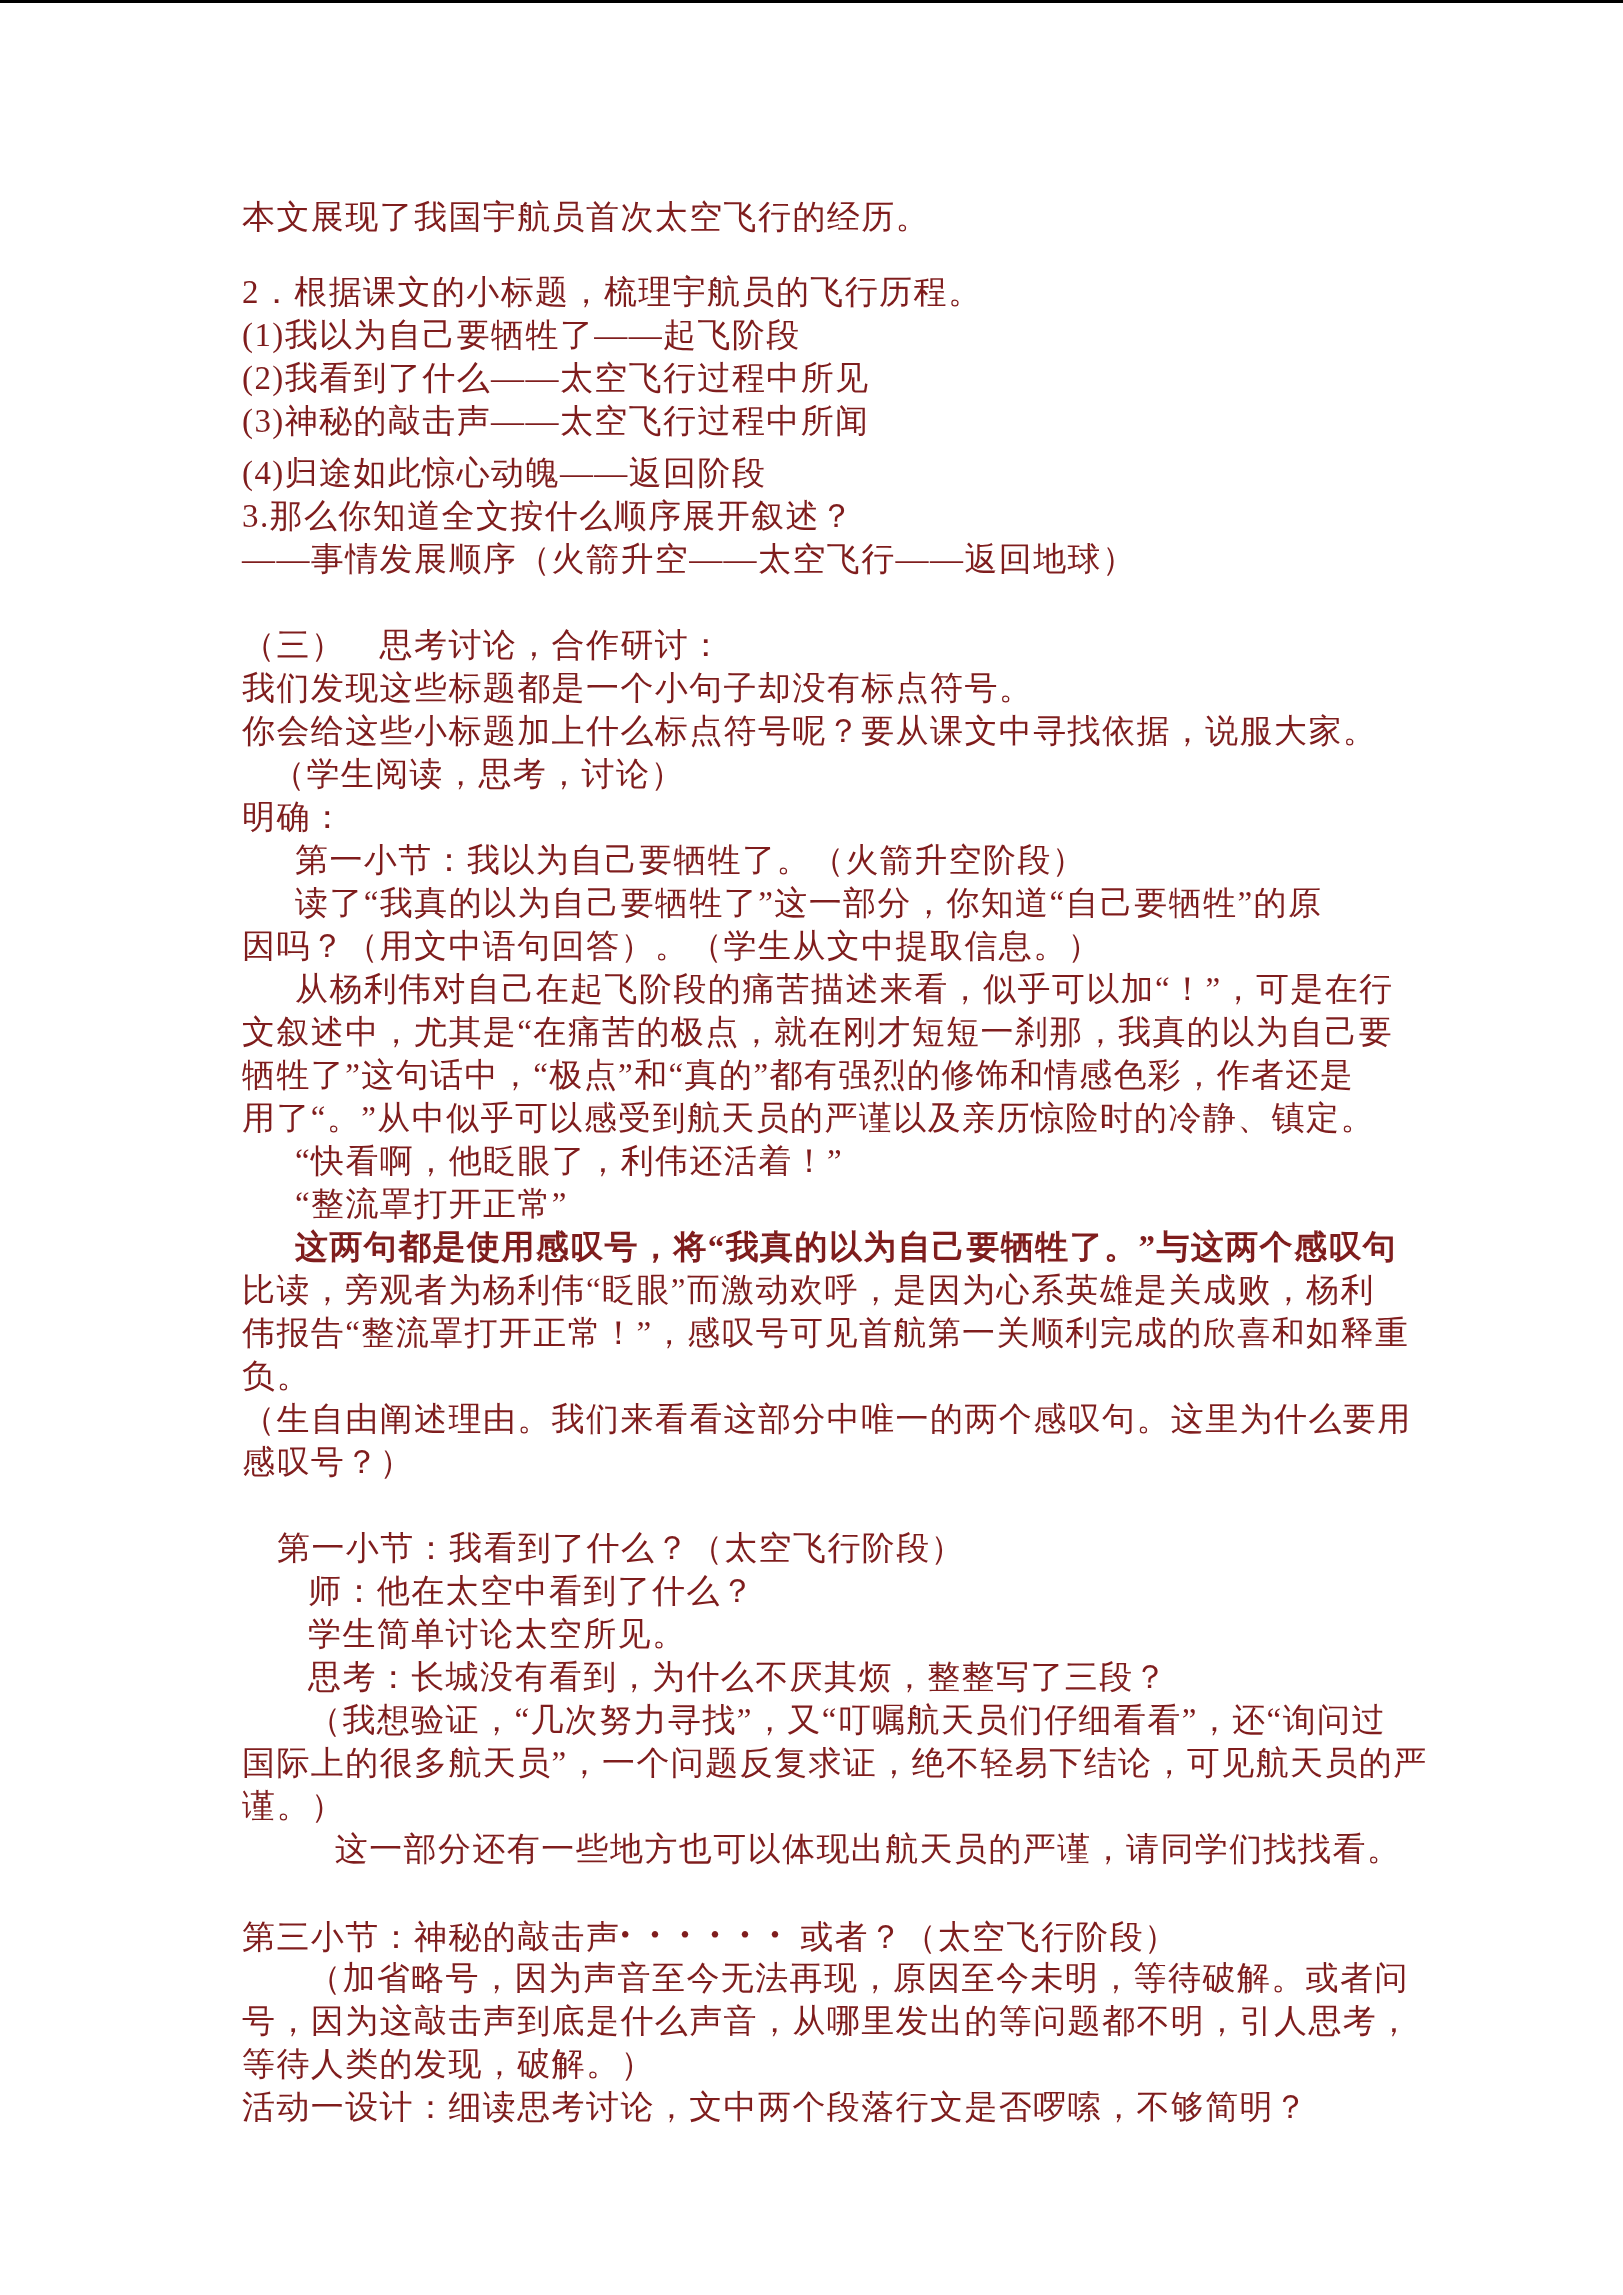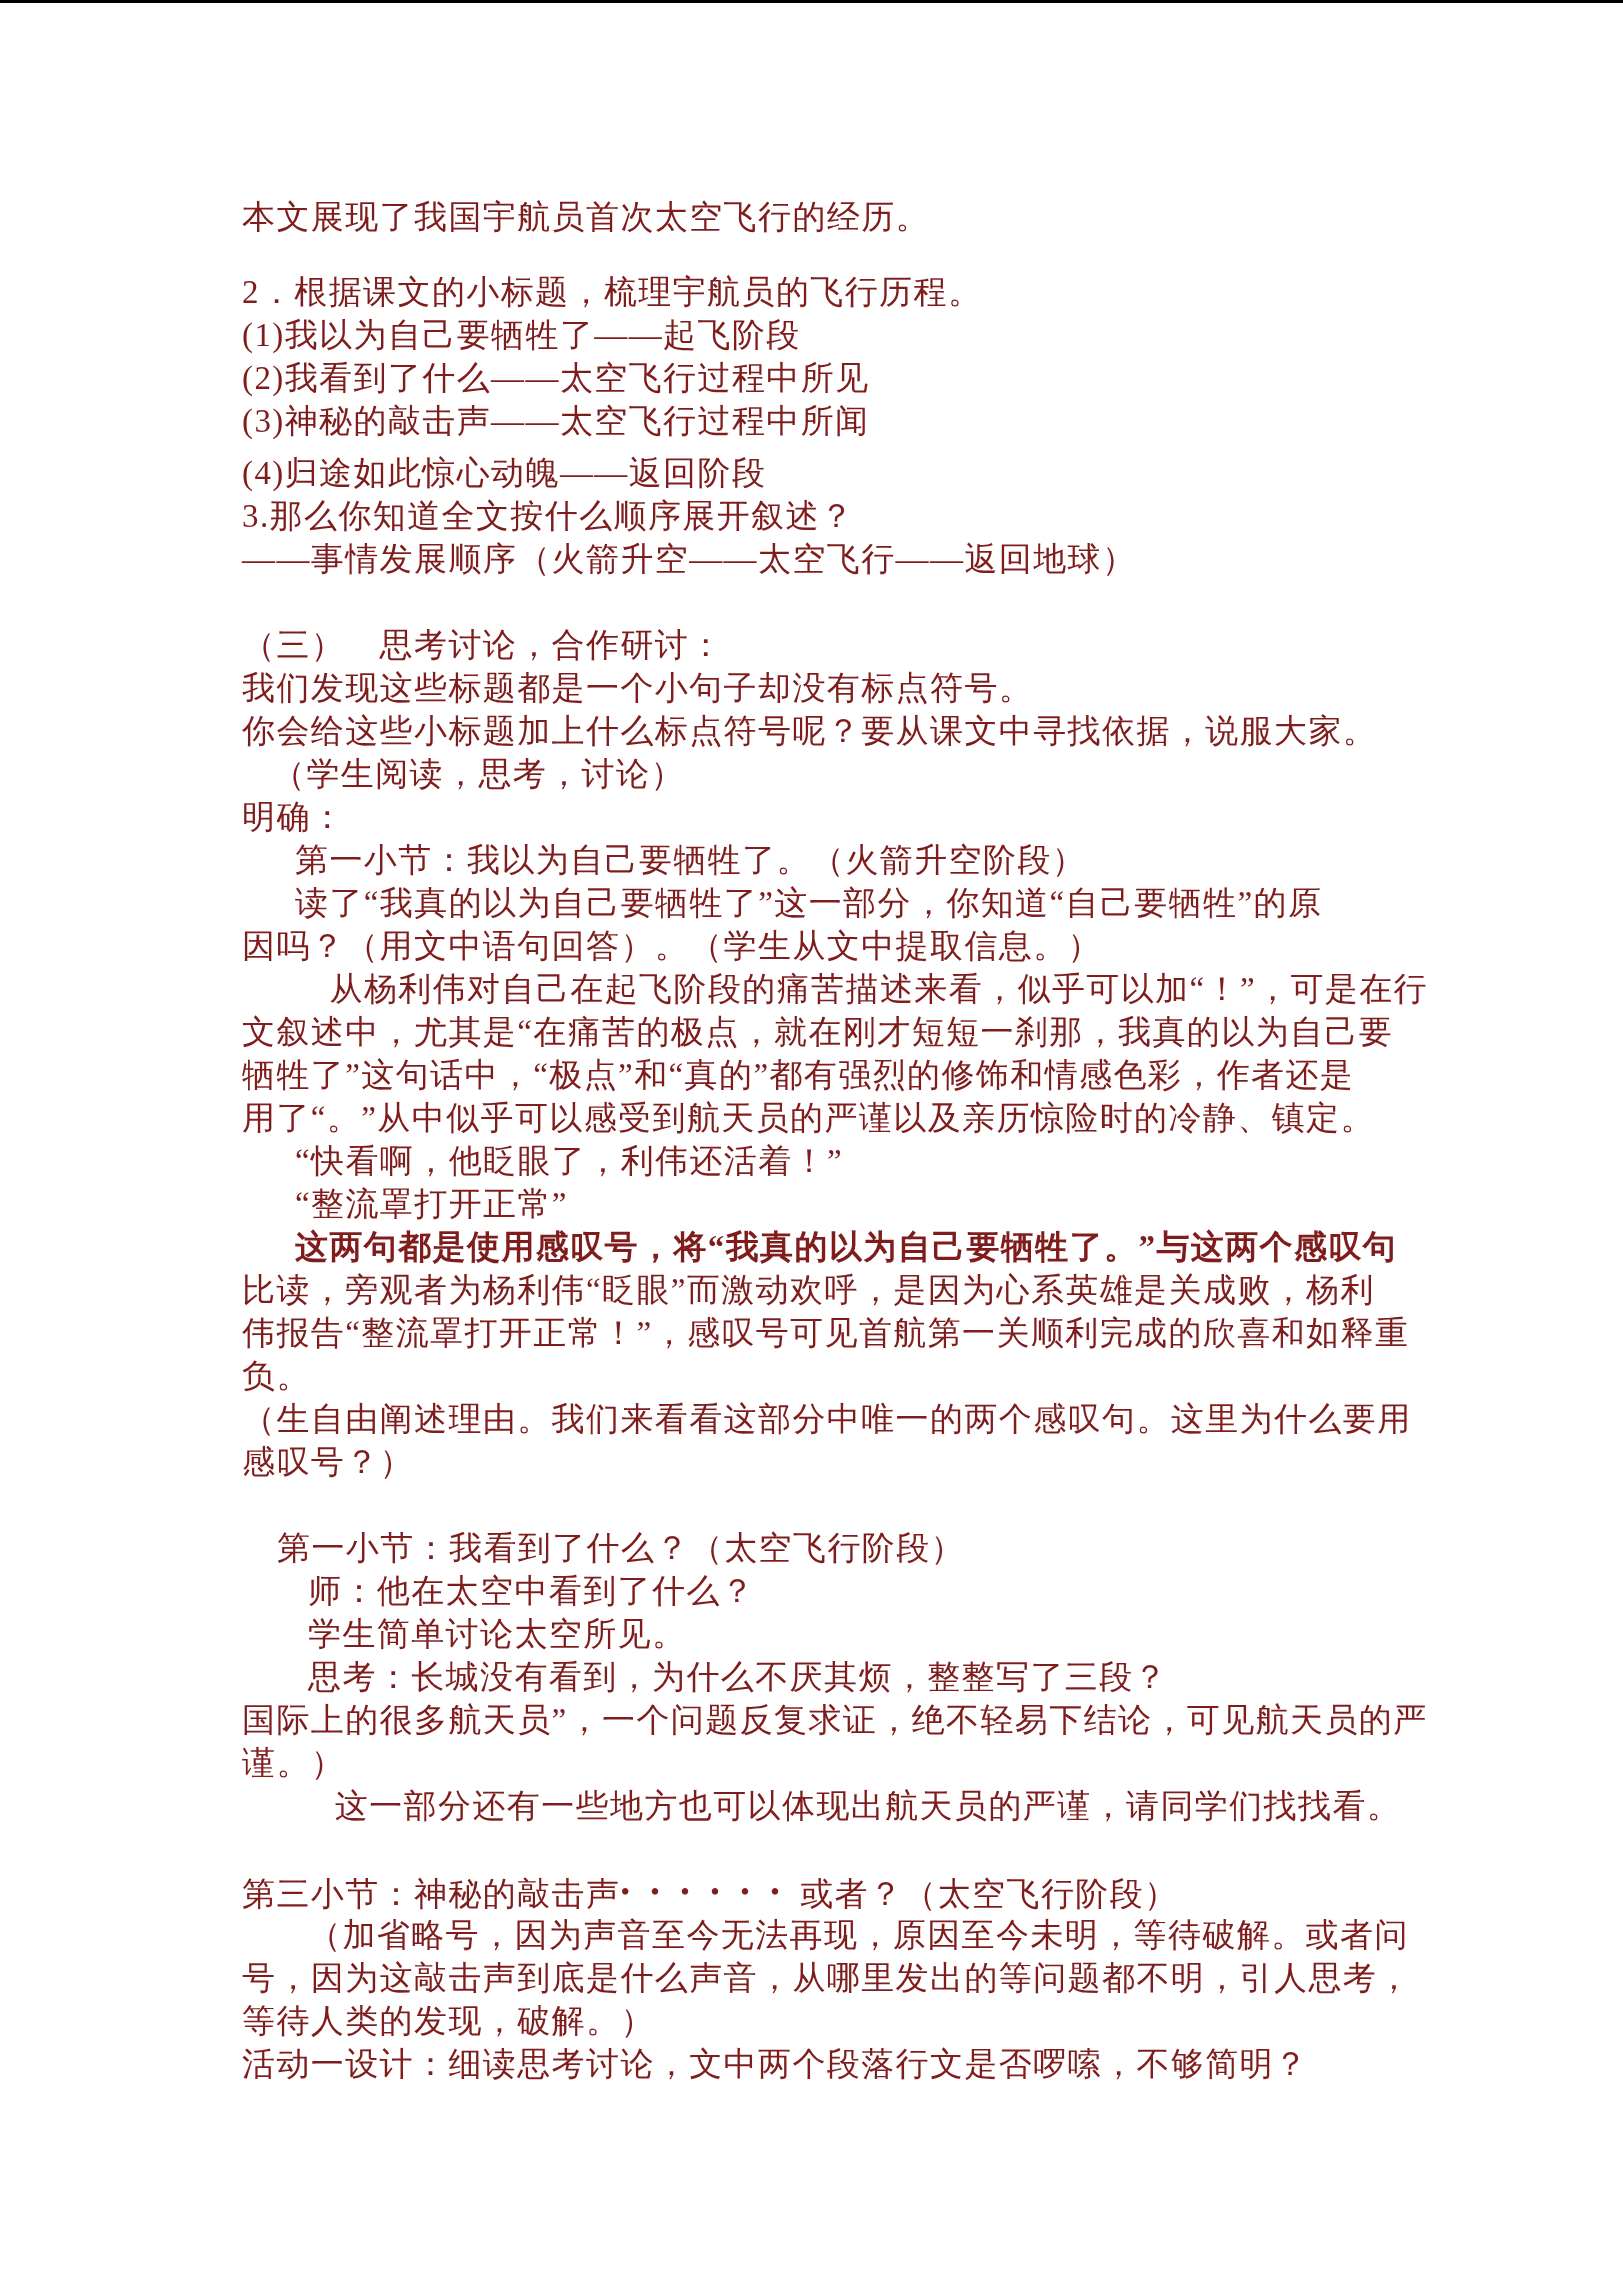--- a/index.html
+++ b/index.html
@@ -59,37 +59,38 @@
       <div class="ln" style="padding-left: 0px;">——事情发展顺序（火箭升空——太空飞行——返回地球）</div>
       <div class="ln" style="padding-left: 0px;">&nbsp;</div>
       <div class="ln" style="padding-left: 0px;">（三）　思考讨论，合作研讨：</div>
       <div class="ln" style="padding-left: 0px;">我们发现这些标题都是一个小句子却没有标点符号。</div>
       <div class="ln" style="padding-left: 0px;">你会给这些小标题加上什么标点符号呢？要从课文中寻找依据，说服大家。</div>
       <div class="ln" style="padding-left: 30px;">（学生阅读，思考，讨论）</div>
       <div class="ln" style="padding-left: 0px;">明确：</div>
       <div class="ln" style="padding-left: 53px;">第一小节：我以为自己要牺牲了。（火箭升空阶段）</div>
       <div class="ln" style="padding-left: 53px;">读了“我真的以为自己要牺牲了”这一部分，你知道“自己要牺牲”的原</div>
       <div class="ln" style="padding-left: 0px;">因吗？（用文中语句回答）。（学生从文中提取信息。）</div>
-      <div class="ln" style="padding-left: 53px; text-align: right;">从杨利伟对自己在起飞阶段的痛苦描述来看，似乎可以加“！”，可是在行</div>
+      <div class="ln" style="padding-left: 53px;">从杨利伟对自己在起飞阶段的痛苦描述来看，似乎可以加“！”，可是在行</div>
       <div class="ln" style="padding-left: 0px;">文叙述中，尤其是“在痛苦的极点，就在刚才短短一刹那，我真的以为自己要</div>
       <div class="ln" style="padding-left: 0px;">牺牲了”这句话中，“极点”和“真的”都有强烈的修饰和情感色彩，作者还是</div>
       <div class="ln" style="padding-left: 0px;">用了“。”从中似乎可以感受到航天员的严谨以及亲历惊险时的冷静、镇定。</div>
       <div class="ln" style="padding-left: 53px;">“快看啊，他眨眼了，利伟还活着！”</div>
       <div class="ln" style="padding-left: 53px;">“整流罩打开正常”</div>
       <div class="ln" style="padding-left: 53px; font-weight: bold;">这两句都是使用感叹号，将“我真的以为自己要牺牲了。”与这两个感叹句</div>
       <div class="ln" style="padding-left: 0px;">比读，旁观者为杨利伟“眨眼”而激动欢呼，是因为心系英雄是关成败，杨利</div>
       <div class="ln" style="padding-left: 0px;">伟报告“整流罩打开正常！”，感叹号可见首航第一关顺利完成的欣喜和如释重</div>
       <div class="ln" style="padding-left: 0px;">负。</div>
       <div class="ln" style="padding-left: 0px;">（生自由阐述理由。我们来看看这部分中唯一的两个感叹句。这里为什么要用</div>
       <div class="ln" style="padding-left: 0px;">感叹号？）</div>
       <div class="ln" style="padding-left: 0px;">&nbsp;</div>
       <div class="ln" style="padding-left: 35px;">第一小节：我看到了什么？（太空飞行阶段）</div>
       <div class="ln" style="padding-left: 66px;">师：他在太空中看到了什么？</div>
       <div class="ln" style="padding-left: 66px;">学生简单讨论太空所见。</div>
       <div class="ln" style="padding-left: 66px;">思考：长城没有看到，为什么不厌其烦，整整写了三段？</div>
+      <div class="ln" style="padding-left: 66px;">（我想验证，“几次努力寻找”，又“叮嘱航天员们仔细看看”，还“询问过</div>
       <div class="ln" style="padding-left: 0px;">国际上的很多航天员”，一个问题反复求证，绝不轻易下结论，可见航天员的严</div>
       <div class="ln" style="padding-left: 0px;">谨。）</div>
       <div class="ln" style="padding-left: 66px; text-align: center;">这一部分还有一些地方也可以体现出航天员的严谨，请同学们找找看。</div>
       <div class="ln" style="padding-left: 0px;">&nbsp;</div>
       <div class="ln" style="padding-left: 0px;"><span>第三小节：神秘的敲击声</span><span class="dots">••••••</span><span>或者？（太空飞行阶段）</span></div>
       <div class="ln" style="padding-left: 66px;">（加省略号，因为声音至今无法再现，原因至今未明，等待破解。或者问</div>
       <div class="ln" style="padding-left: 0px;">号，因为这敲击声到底是什么声音，从哪里发出的等问题都不明，引人思考，</div>
       <div class="ln" style="padding-left: 0px;">等待人类的发现，破解。）</div>
       <div class="ln" style="padding-left: 0px;">活动一设计：细读思考讨论，文中两个段落行文是否啰嗦，不够简明？</div>
     </div>

